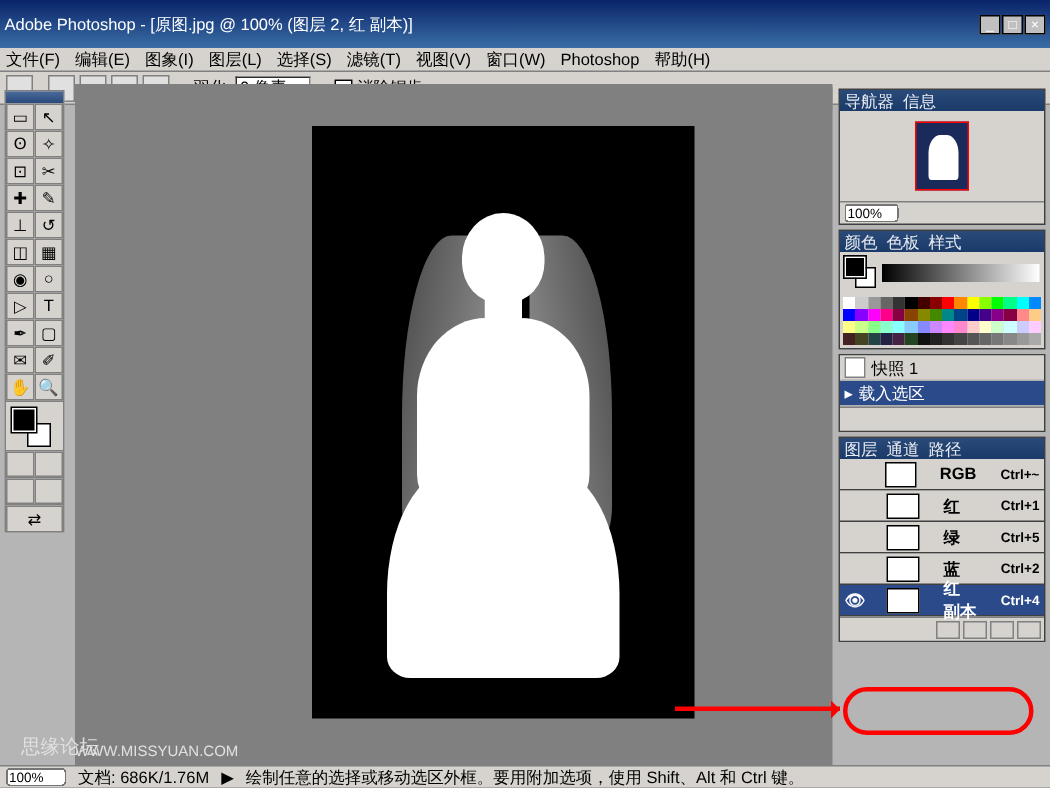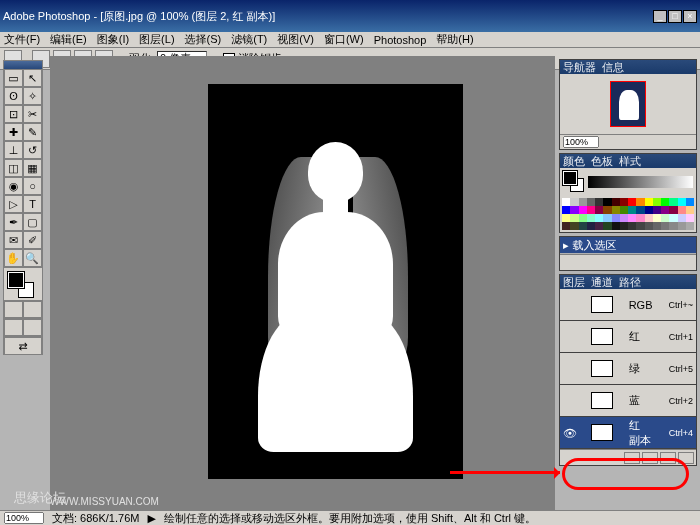--- a/index.html
+++ b/index.html
@@ -64,21 +64,21 @@
 .sw-grid{display:grid;grid-template-columns:repeat(16,1fr);gap:0;}
 .sw-cell{height:8px;}
 
 .hist-body{background:#d6d3ce;}
 .hist-row{display:flex;align-items:center;height:17px;padding:0 3px;gap:4px;border-bottom:1px solid #b0b0b0;font-size:10px;}
 .hist-row.sel{background:#2a4a8a;color:#fff;}
 .hist-thumb{width:14px;height:14px;background:#fff;border:1px solid #808080;}
 .hist-foot{height:16px;border-top:1px solid #808080;background:#d6d3ce;}
 
 .ch-body{background:#5a5a5a;}
-.ch-row{display:flex;align-items:center;height:32px;padding:0 3px;gap:16px;border-bottom:1px solid #404040;color:#000;background:#d6d3ce;font-size:10px;}
+.ch-row{display:flex;align-items:center;height:21px;padding:0 3px;gap:16px;border-bottom:1px solid #404040;color:#000;background:#d6d3ce;font-size:10px;font-weight:bold;}
 .ch-row.sel{background:#2a4a8a;color:#fff;}
 .ch-eye{width:12px;height:12px;}
 .ch-thumb{width:22px;height:17px;background:#fff;border:1px solid #000;}
 .ch-name{flex:1;}
 .ch-key{font-size:9px;}
 .ch-foot{height:16px;display:flex;justify-content:flex-end;gap:2px;padding:2px;background:#d6d3ce;border-top:1px solid #808080;}
 .ch-fbtn{width:16px;height:12px;background:#d6d3ce;border:1px solid #808080;}
 
 
 .float-tab{position:absolute;right:145px;top:2px;background:#d6d3ce;border:1px solid #808080;display:flex;height:16px;}
@@ -293,20 +293,24 @@
             <div class="sw-cell" style="background: rgb(119, 119, 119);"></div>
             <div class="sw-cell" style="background: rgb(136, 136, 136);"></div>
             <div class="sw-cell" style="background: rgb(153, 153, 153);"></div>
             <div class="sw-cell" style="background: rgb(170, 170, 170);"></div>
           </div>
       </div>
     </div>
 
     <div class="panel">
       <div class="hist-body">
+        <div class="hist-row">
+            <div class="hist-thumb"></div>
+            <span>快照 1</span>
+          </div>
         <div class="hist-row sel">
             <span>▸</span>
             <span>载入选区</span>
           </div>
       </div>
       <div class="hist-foot"></div>
     </div>
 
     <div class="panel">
       <div class="panel-blue">

